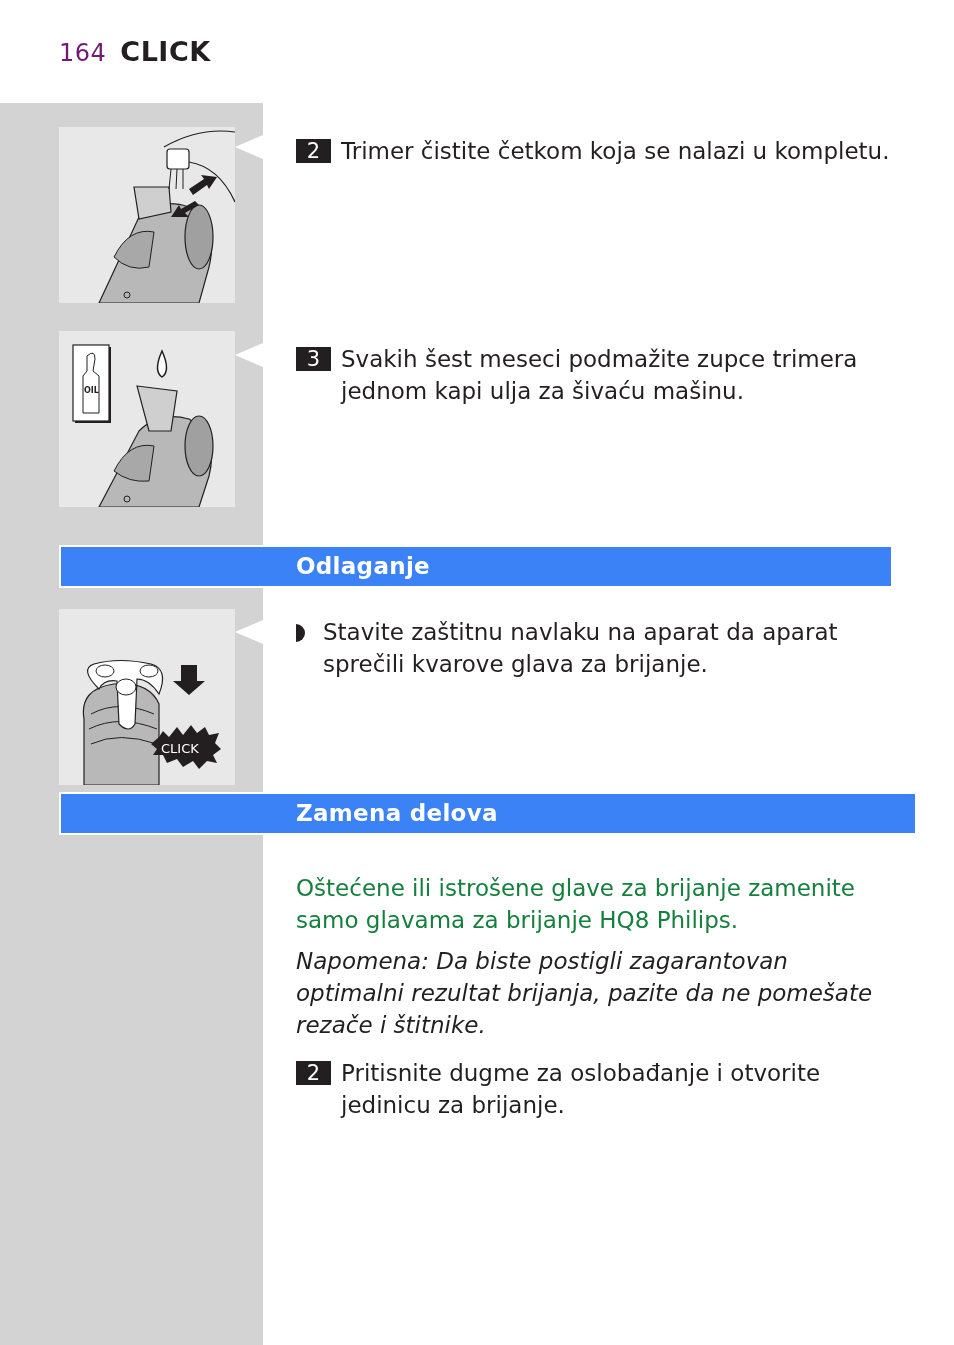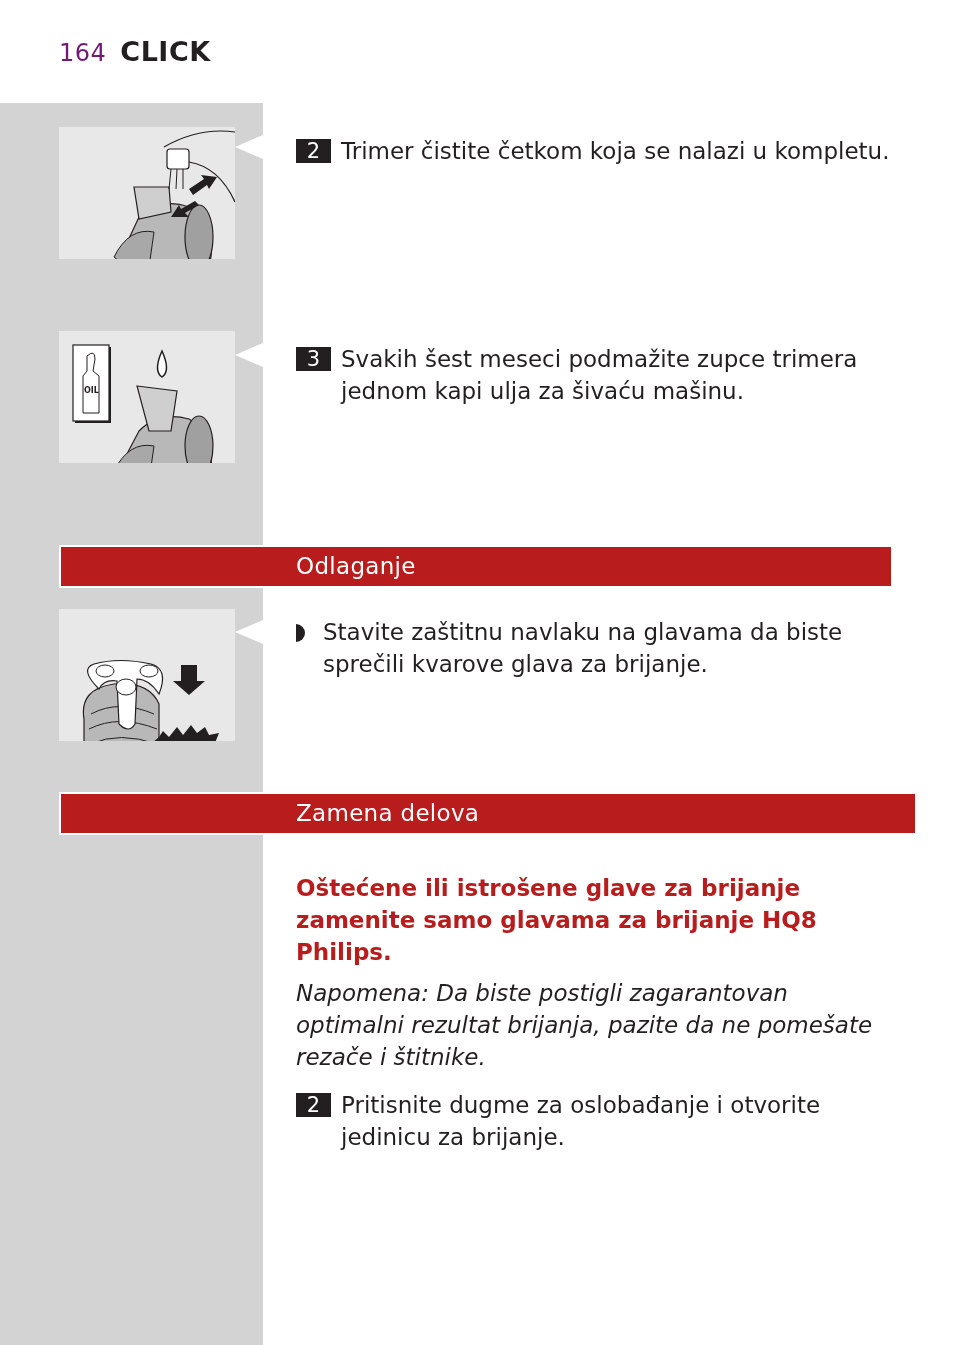--- a/index.html
+++ b/index.html
@@ -7,48 +7,48 @@
     width: 954px; height: 1345px; position: relative; overflow: hidden;
     background: #ffffff; color: #231f20;
     font-family: "DejaVu Sans", sans-serif;
   }
   .page-header { position: absolute; left: 59px; top: 36px; height: 40px; display: flex; align-items: baseline; }
   .page-number { font-size: 24px; color: #701a75; letter-spacing: 0.5px; }
   .page-lang { font-size: 27px; font-weight: bold; margin-left: 14px; letter-spacing: 0.5px; }
 
   .sidebar { position: absolute; left: 0; top: 103px; width: 263px; height: 1242px; background: #d3d3d3; }
 
-  .figure { position: absolute; left: 59px; width: 176px; height: 132px; background: #e8e8e8; overflow: hidden; }
+  .figure { position: absolute; left: 59px; width: 176px; height: 176px; background: #e8e8e8; overflow: hidden; }
   .figure svg { display: block; width: 176px; height: 176px; }
   .pointer {
     position: absolute; left: 235px; width: 0; height: 0;
     border-top: 12px solid transparent; border-bottom: 12px solid transparent;
     border-right: 28px solid #ffffff;
   }
 
   .section-bar {
     position: absolute; left: 59px; width: 830px; height: 39px;
-    background: #b91c1c; border: 2px solid #ffffff;
-    color: #ffffff; font-weight: normal; font-size: 23px;
+    background: #3b82f6; border: 2px solid #ffffff;
+    color: #ffffff; font-weight: bold; font-size: 23px;
     box-sizing: content-box;
   }
   .section-bar span { position: absolute; left: 235px; top: 6px; letter-spacing: 0.3px; }
 
   .text-block { position: absolute; left: 296px; width: 600px; font-size: 23px; line-height: 32px; color: #231f20; }
   .step { position: relative; padding-left: 45px; }
   .step-num {
     position: absolute; left: 0; top: 4px; width: 35px; height: 24px;
     background: #231f20; color: #ffffff; font-size: 21px; line-height: 24px; text-align: center;
   }
   .bullet { position: relative; padding-left: 27px; }
   .bullet-icon {
     position: absolute; left: 0; top: 8px; width: 9px; height: 18px;
     background: #231f20; border-radius: 0 10px 10px 0;
   }
-  .plain { font-weight: 700; color: #b91c1c; }
+  .plain { font-weight: 400; color: #15803d; }
   .note { font-style: italic; }
 </style>
 </head>
 <body>
 
 <div class="page-header">
   <span class="page-number">164</span>
   <span class="page-lang">CLICK</span>
 </div>
 
@@ -120,21 +120,21 @@
     <path d="M122 56 L138 56 L138 72 L146 72 L130 86 L114 72 L122 72 Z" fill="#231f20"></path>
     <polygon points="92,135 100,128 104,122 110,128 118,118 124,126 132,116 138,124 146,118 150,126 160,124 156,134 162,140 154,146 158,154 148,152 140,160 134,152 124,158 118,150 108,154 104,146 94,146 98,140" fill="#231f20"></polygon>
     <text x="102" y="144" font-size="13" fill="#ffffff" font-family="DejaVu Sans, sans-serif">CLICK</text>
   </svg>
 </div>
 <div class="pointer" style="top:620px;"></div>
 
 <div class="text-block" style="top:616px;">
   <div class="bullet">
     <span class="bullet-icon"></span>
-    <span>Stavite zaštitnu navlaku na glavama da biste sprečili kvarove glava za brijanje.</span>
+    <span>Stavite zaštitnu navlaku na aparat da aparat sprečili kvarove glava za brijanje.</span>
   </div>
 </div>
 
 <div class="section-bar" style="top:792px;padding-left:24px;">
   <span>Zamena delova</span>
 </div>
 
 <div class="text-block" style="top:872px;">
   <div class="plain">Oštećene ili istrošene glave za brijanje zamenite samo glavama za brijanje HQ8 Philips.</div>
   <div class="note" style="margin-top:9px;">Napomena: Da biste postigli zagarantovan optimalni rezultat brijanja, pazite da ne pomešate rezače i štitnike.</div>

